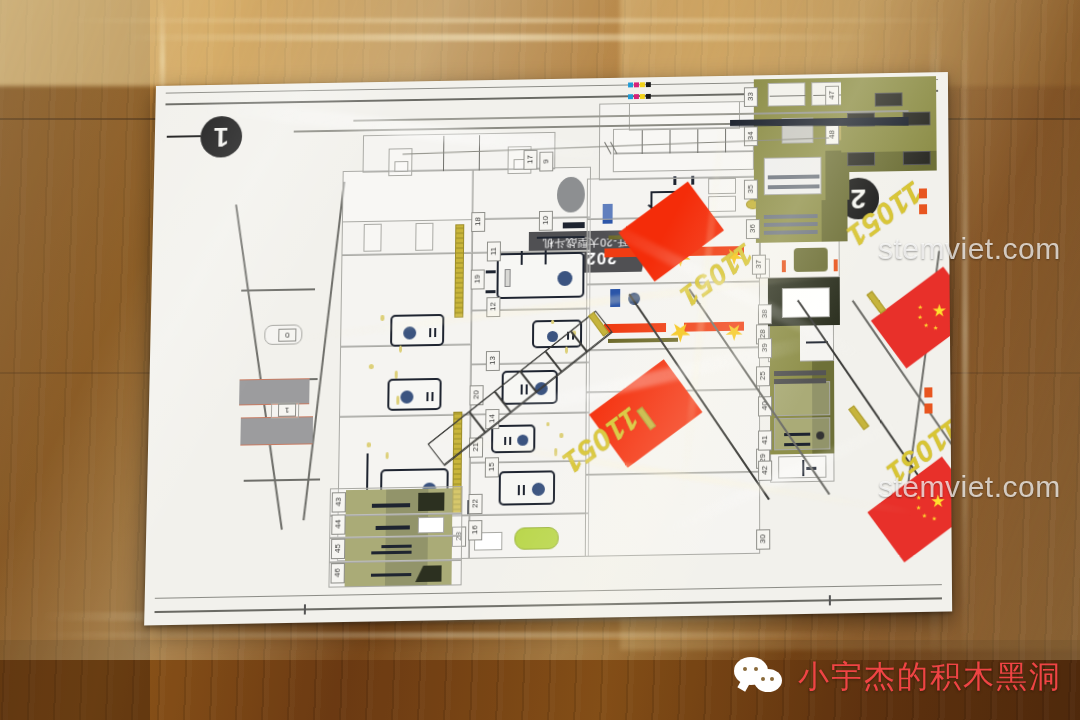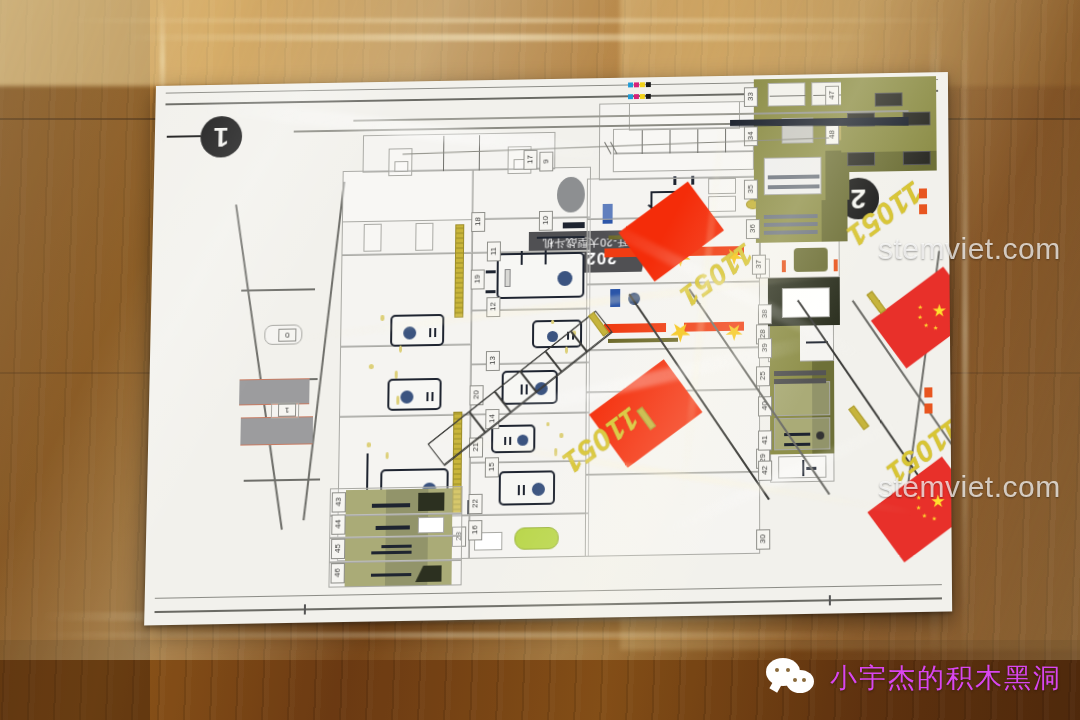--- a/index.html
+++ b/index.html
@@ -131,21 +131,21 @@
   }
   .wechat{
     position:absolute;right:18px;bottom:22px;display:flex;align-items:center;gap:10px;
   }
   .wechat .logo{position:relative;width:54px;height:40px;}
   .wechat .b1,.wechat .b2{position:absolute;border-radius:50%;background:#fff;}
   .wechat .b1{width:34px;height:28px;left:0;top:0;}
   .wechat .b2{width:28px;height:23px;left:20px;top:12px;}
   .wechat .b1::after{content:"";position:absolute;left:5px;bottom:-5px;width:9px;height:9px;background:#fff;transform:rotate(30deg);}
   .wechat .eye{position:absolute;width:4px;height:4px;border-radius:50%;background:#8a6a3a;}
-  .wechat .txt{font-size:27px;color:#d946ef;letter-spacing:2px;font-family:"DejaVu Sans",sans-serif;text-shadow:0 1px 3px rgba(0,0,0,.4);}
+  .wechat .txt{font-size:31px;color:#ef4444;letter-spacing:2px;font-family:"DejaVu Sans",sans-serif;text-shadow:0 1px 3px rgba(0,0,0,.4);}
 </style>
 </head>
 <body>
 
 <div id="stage">
 
   <div class="wood">
     <div class="wood-plank" style="top:118px"></div>
     <div class="wood-plank" style="top:372px;opacity:.5"></div>
     <div class="wood-dark" style="left:0;top:0;width:150px;height:720px;"></div>

